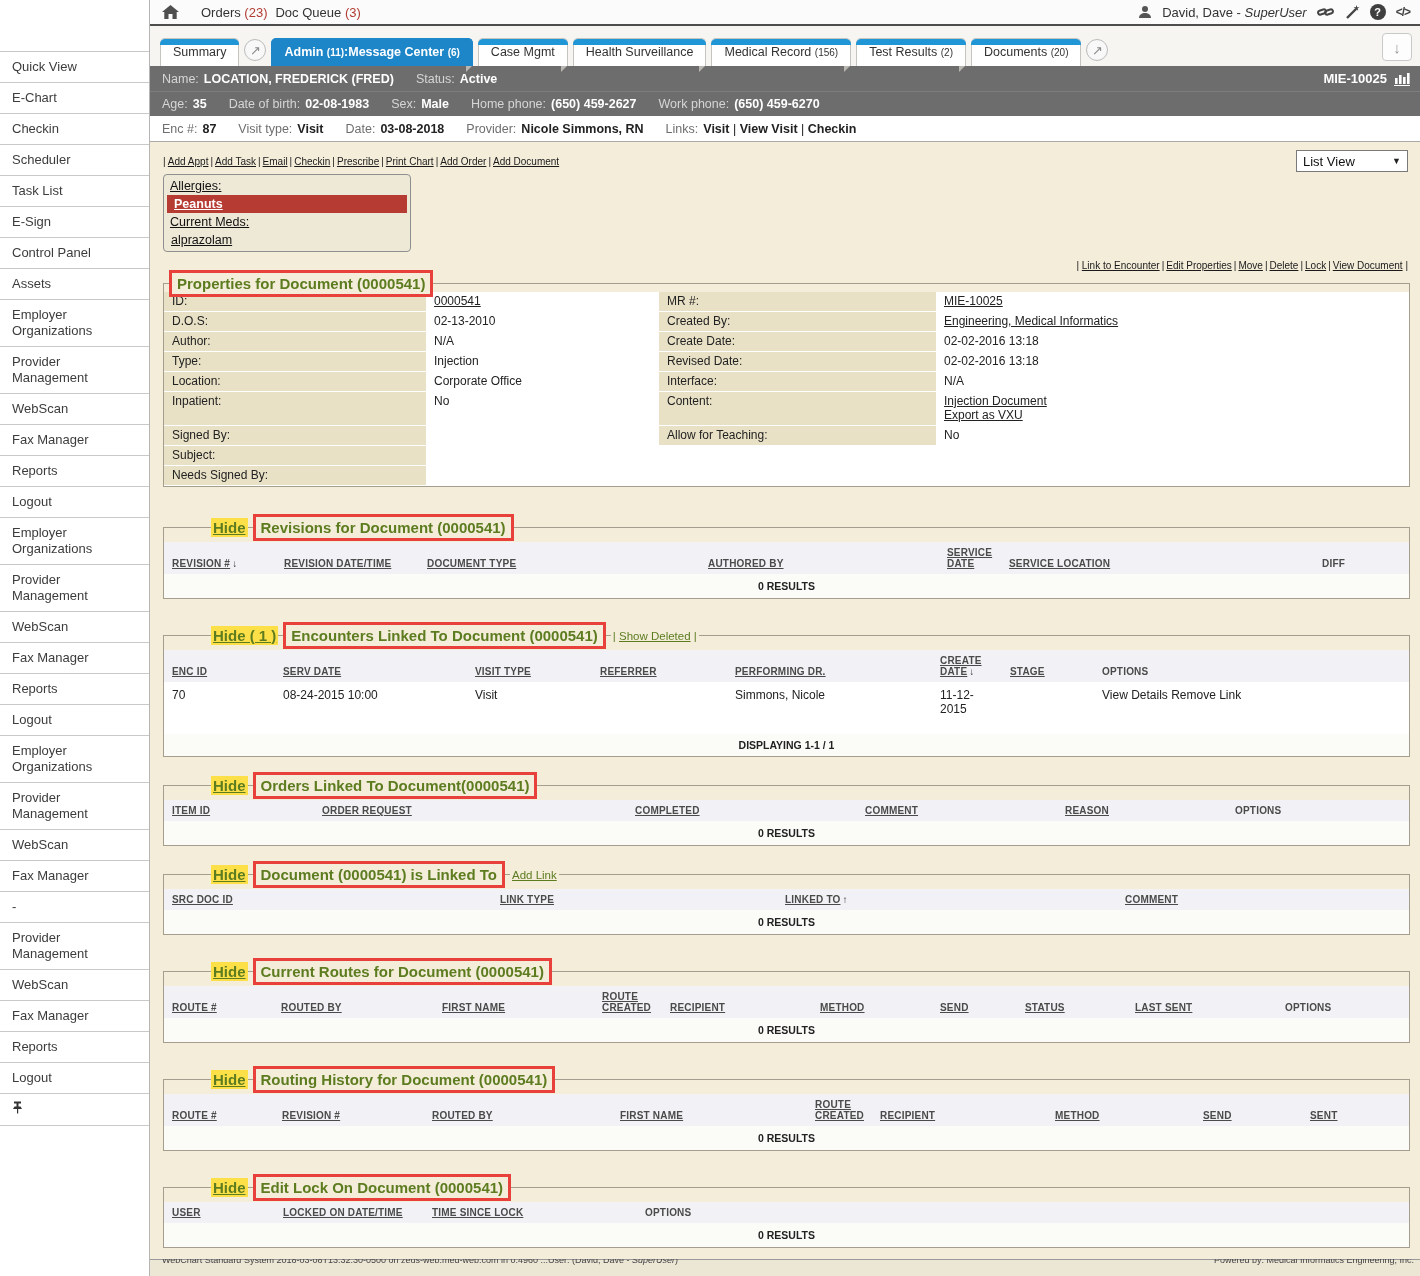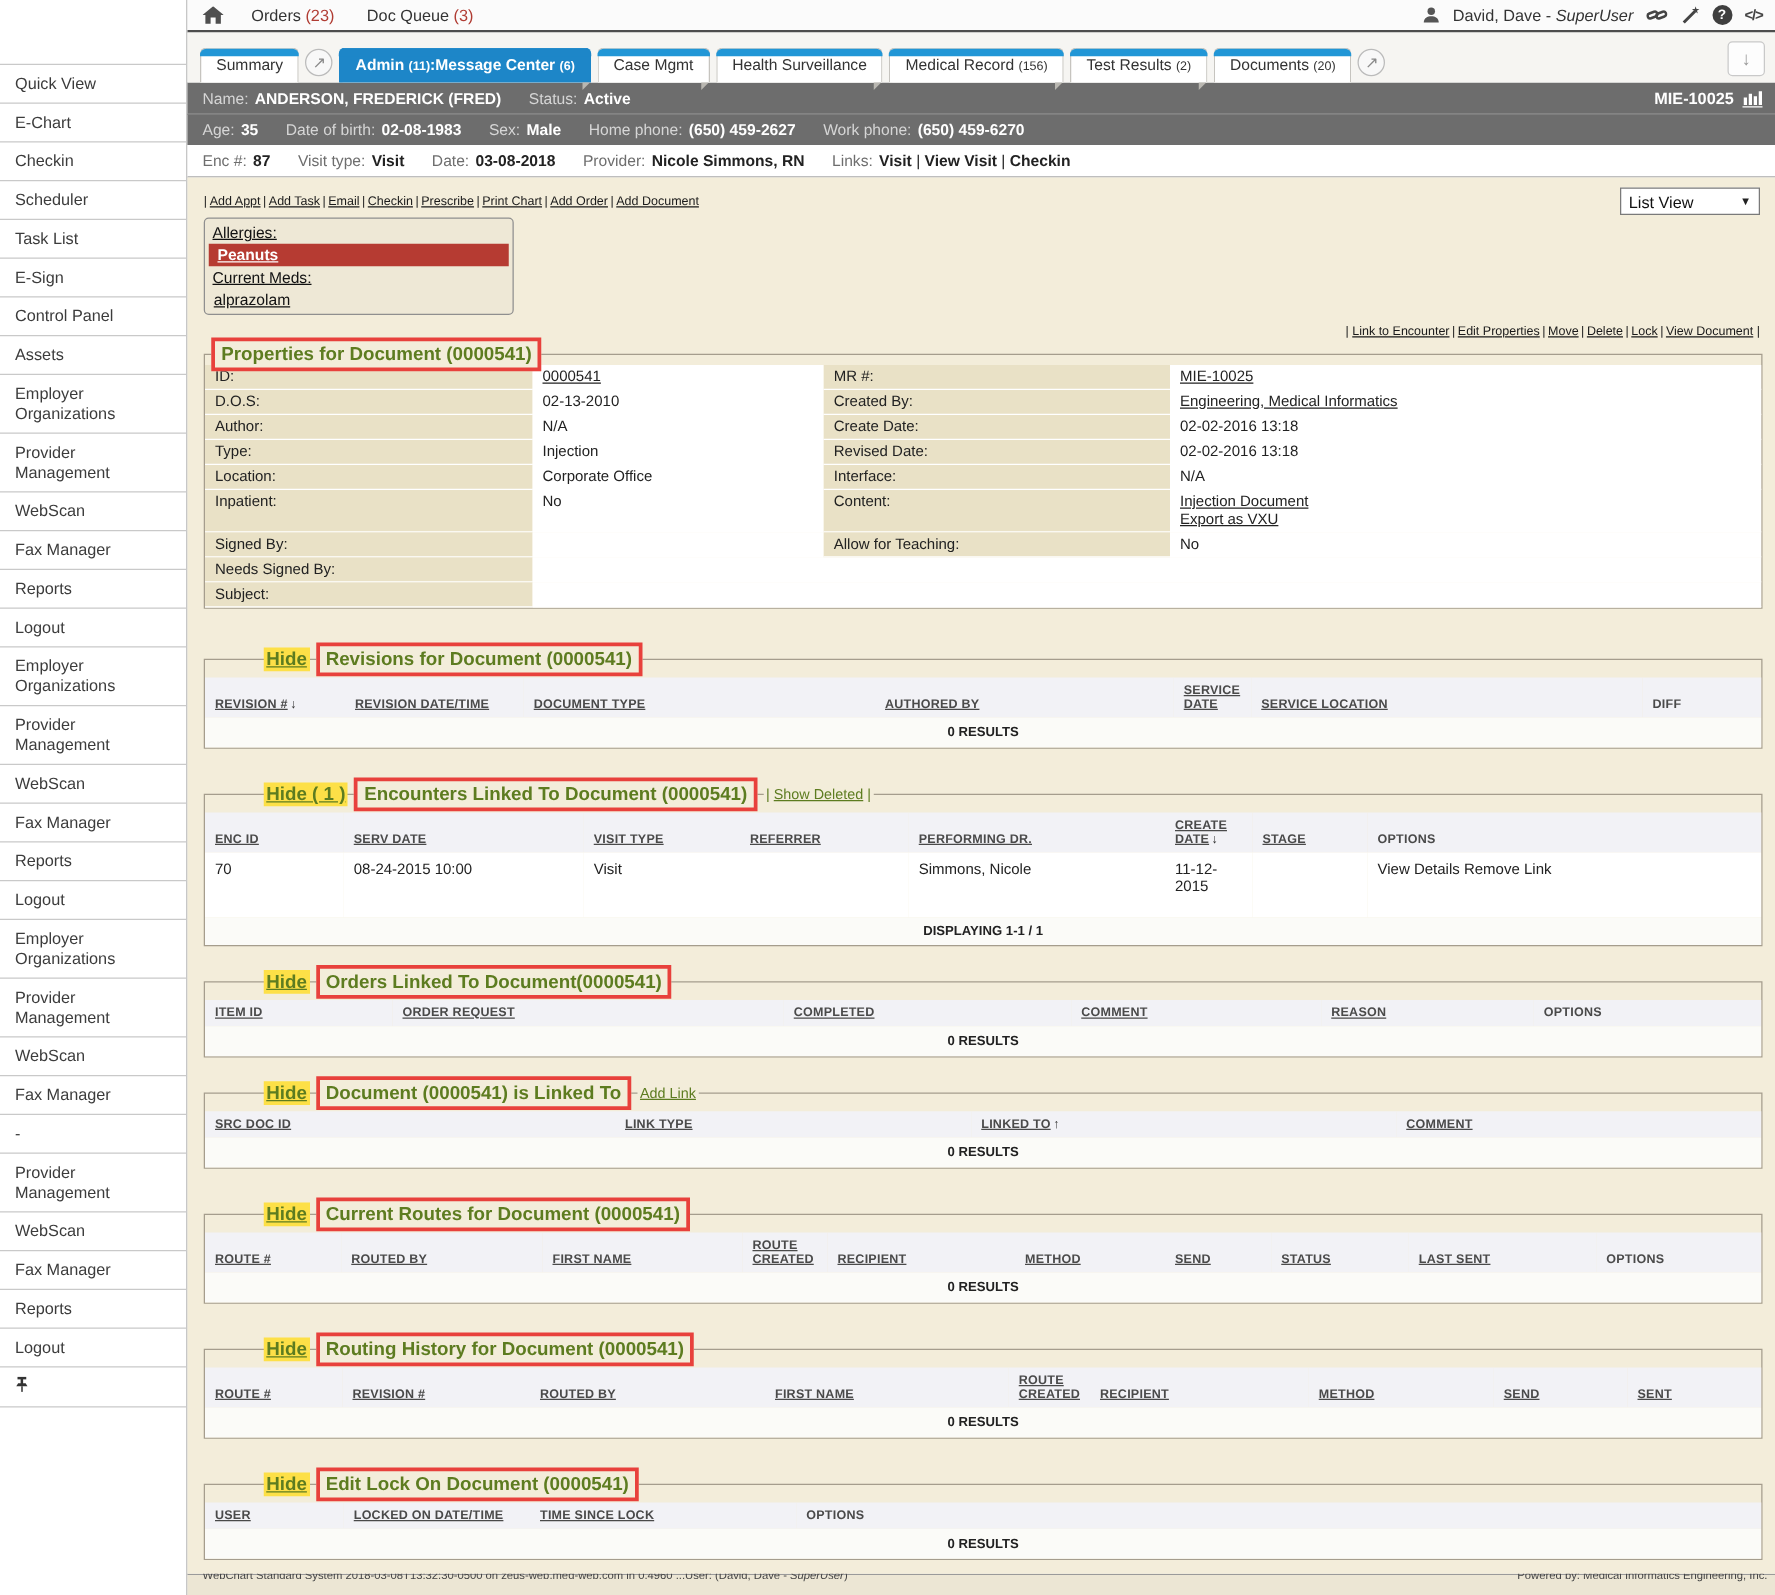--- a/index.html
+++ b/index.html
@@ -11,21 +11,21 @@
   .sidebar-spacer { height:52px; border-bottom:1px solid #c9c9c9; }
   .side-item { padding:7px 12px; font-size:13px; color:#3c3c3c; border-bottom:1px solid #c9c9c9; cursor:pointer; line-height:16px; }
   .side-item.pin { color:#222; }
   .pin-svg { display:inline-block; vertical-align:middle; }
 
   
   .main { flex:1; display:flex; flex-direction:column; min-width:0; }
 
   .topbar { height:26px; background:#fbfbfb; border-bottom:2px solid #4d4d4d; display:flex; align-items:center; padding:0 10px 0 12px; }
   .topbar .home { margin-right:22px; cursor:pointer; display:flex; align-items:center; }
-  .top-nav { display:flex; gap:26px; font-size:13px; color:#333; }
+  .top-nav { display:flex; gap:8px; font-size:13px; color:#333; }
   .top-nav .navitem { cursor:pointer; }
   .count-red { color:#b03c33; }
   .topbar-right { margin-left:auto; display:flex; align-items:center; gap:10px; font-size:13px; color:#333; }
   .topbar-right .role { font-style:italic; }
   .tb-icon { cursor:pointer; display:flex; align-items:center; color:#444; }
   .help-circle { width:16px; height:16px; border-radius:50%; background:#3f3f3f; color:#fff; font-size:11px; font-weight:bold; display:flex; align-items:center; justify-content:center; }
   .code-icon { font-size:12px; font-weight:bold; letter-spacing:-1px; }
 
   .tabbar { height:40px; background:#f6f5f2; display:flex; align-items:flex-end; padding:0 6px 0 10px; position:relative; }
   .tab { position:relative; background:#fff; border:1px solid #c6c4bf; border-bottom:none; border-radius:5px 5px 0 0; margin-right:5px; padding:6px 12px 7px 12px; font-size:12.5px; color:#333; cursor:pointer; white-space:nowrap; }
@@ -211,21 +211,21 @@
       <div class="tab dogear"><span>Health Surveillance</span></div>
       <div class="tab dogear"><span>Medical Record</span> <span class="cnt">(156)</span></div>
       <div class="tab dogear"><span>Test Results</span> <span class="cnt">(2)</span></div>
       <div class="tab"><span>Documents</span> <span class="cnt">(20)</span></div>
       <div class="ext-circle">↗</div>
       <div class="dl-btn">↓</div>
     </div>
 
     <div class="graybar b1">
       <span class="glabel">Name:</span>
-      <span class="gval">ANDERSON, FREDERICK (FRED)</span>
+      <span class="gval">LOCATION, FREDERICK (FRED)</span>
       <span class="glabel">Status:</span>
       <span class="gval">Active</span>
       <span class="mrn-wrap">
         <span>MIE-10025</span>
         <span class="chart-icon">
           <svg width="16" height="12" viewBox="0 0 16 12">
               <rect x="1" y="6" width="2.6" height="6" fill="#fff"></rect>
               <rect x="5" y="3" width="2.6" height="9" fill="#fff"></rect>
               <rect x="9" y="5" width="2.6" height="7" fill="#fff"></rect>
               <rect x="13" y="1" width="2.6" height="11" fill="#fff"></rect>
@@ -332,25 +332,25 @@
                 <div><span class="plink">Export as VXU</span></div>
               </td>
             </tr>
             <tr>
               <td class="plabel">Signed By:</td>
               <td class="pval"></td>
               <td class="plabel2">Allow for Teaching:</td>
               <td class="pval2">No</td>
             </tr>
             <tr>
+              <td class="plabel">Subject:</td>
+              <td class="pspan" colspan="3"></td>
+            </tr>
+            <tr>
               <td class="plabel">Needs Signed By:</td>
-              <td class="pspan" colspan="3"></td>
-            </tr>
-            <tr>
-              <td class="plabel">Subject:</td>
               <td class="pspan" colspan="3"></td>
             </tr>
           </tbody>
             </table>
         </div>
       </div>
 
       <div class="section" style="margin-top:40px;">
         <div class="sec-head">
           <span class="hide-link">Hide</span>

